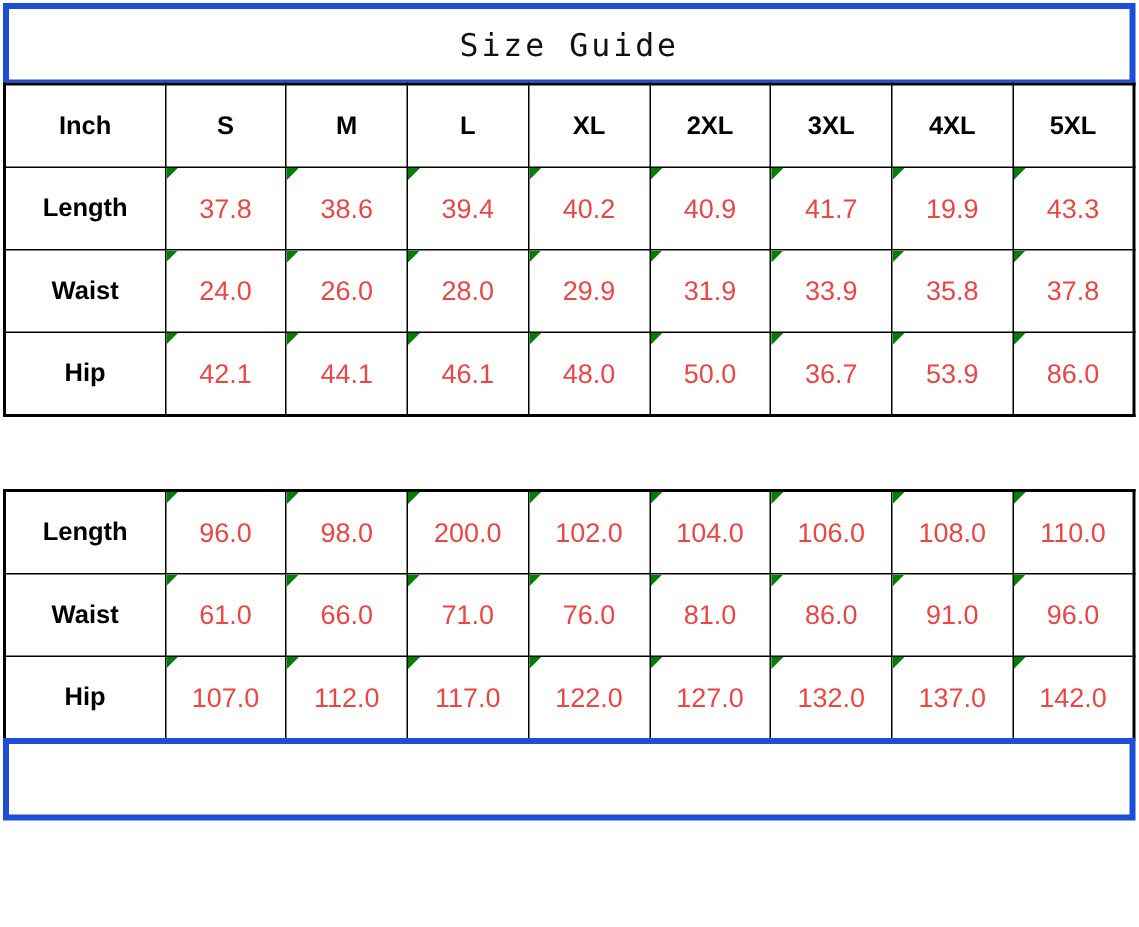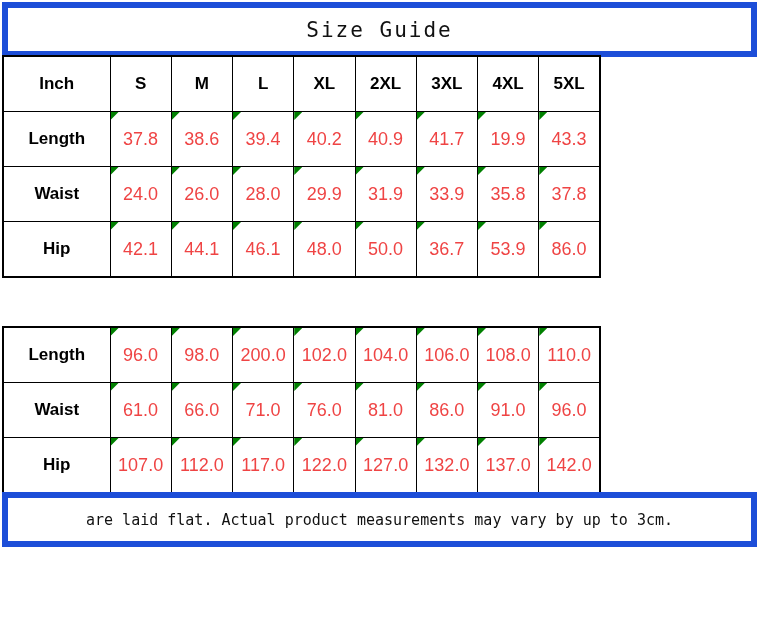--- a/index.html
+++ b/index.html
@@ -1,24 +1,24 @@
 <!DOCTYPE html>
 <html style="--tri-color: #008000;"><head>
 <meta charset="utf-8">
 <style>
   html,body { margin:0; padding:0; background:#ffffff; }
   body { width:759px; height:618px; font-family:"Liberation Sans", sans-serif; color:#000; }
   .page { width:755px; margin:0 2px; padding-top:2px; }
 
-  .box { box-sizing:border-box; border:6px solid #1d4ed8; background:#fff; }
+  .box { box-sizing:border-box; border:4px solid #1d4ed8; background:#fff; }
 
   .title-box { height:55px; display:flex; align-items:center; justify-content:center; }
   .title-text { font-family:"DejaVu Sans Mono", monospace; font-size:21px; letter-spacing:2px; color:#111; }
 
-  table.size-table { width:599px; table-layout:fixed; border-collapse:collapse; border:2px solid #000; margin-top:-2px; background:#fff; }
+  table.size-table { width:755px; table-layout:fixed; border-collapse:collapse; border:2px solid #000; margin-top:-2px; background:#fff; }
   col.c-label { width:107px; }
   .size-table th, .size-table td {
     border:1px solid #000; height:54px; padding:0;
     text-align:center; vertical-align:middle; position:relative; overflow:hidden;
   }
   .size-table th { font-size:17px; font-weight:bold; color:#000; }
   .size-table td.num { font-size:18px; font-weight:normal; color:#ef4444; }
 
   .tri { position:absolute; top:0; left:0; width:8px; height:8px;
          background:var(--tri-color, #008000);
@@ -144,16 +144,15 @@
       <td class="num"><span class="tri"></span><span>122.0</span></td>
       <td class="num"><span class="tri"></span><span>127.0</span></td>
       <td class="num"><span class="tri"></span><span>132.0</span></td>
       <td class="num"><span class="tri"></span><span>137.0</span></td>
       <td class="num"><span class="tri"></span><span>142.0</span></td>
     </tr>
   </tbody>
     </table>
 
   <div class="box footer-box">
-    <div class="footer-line">are laid flat. Actual product measurements may vary by up to 3cm.</div>
   </div>
 
 </div>
 
 </body></html>

